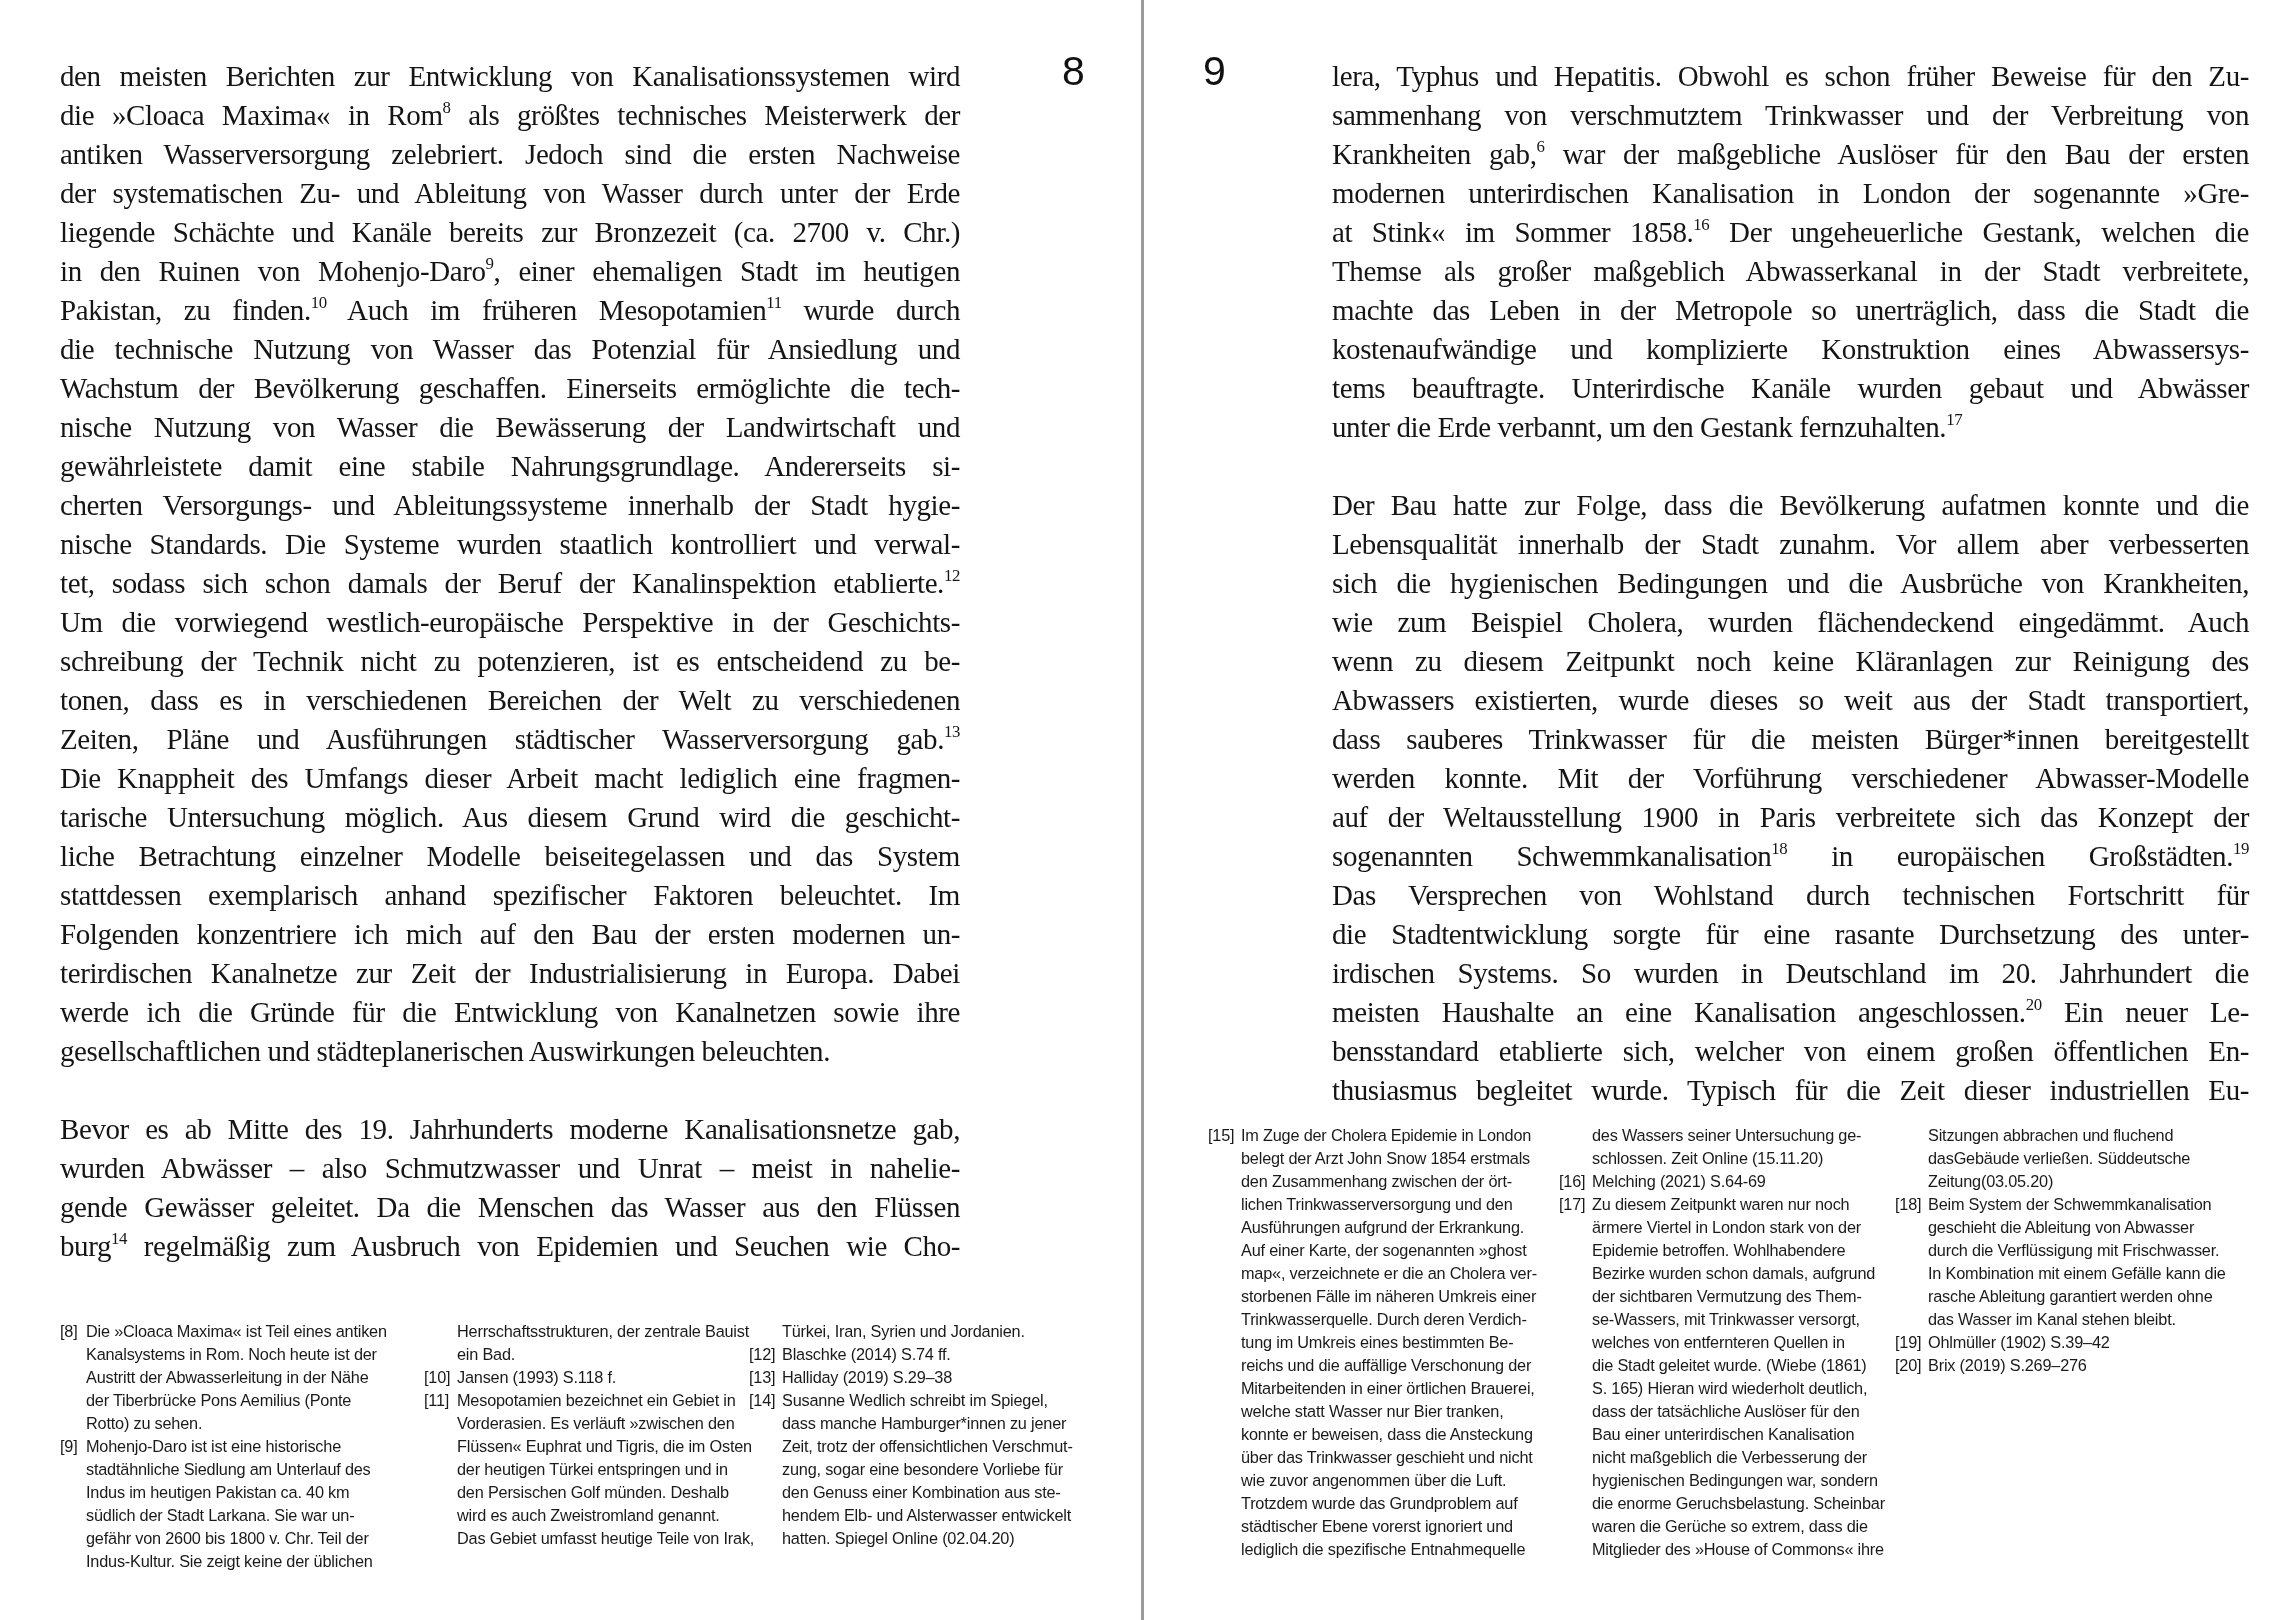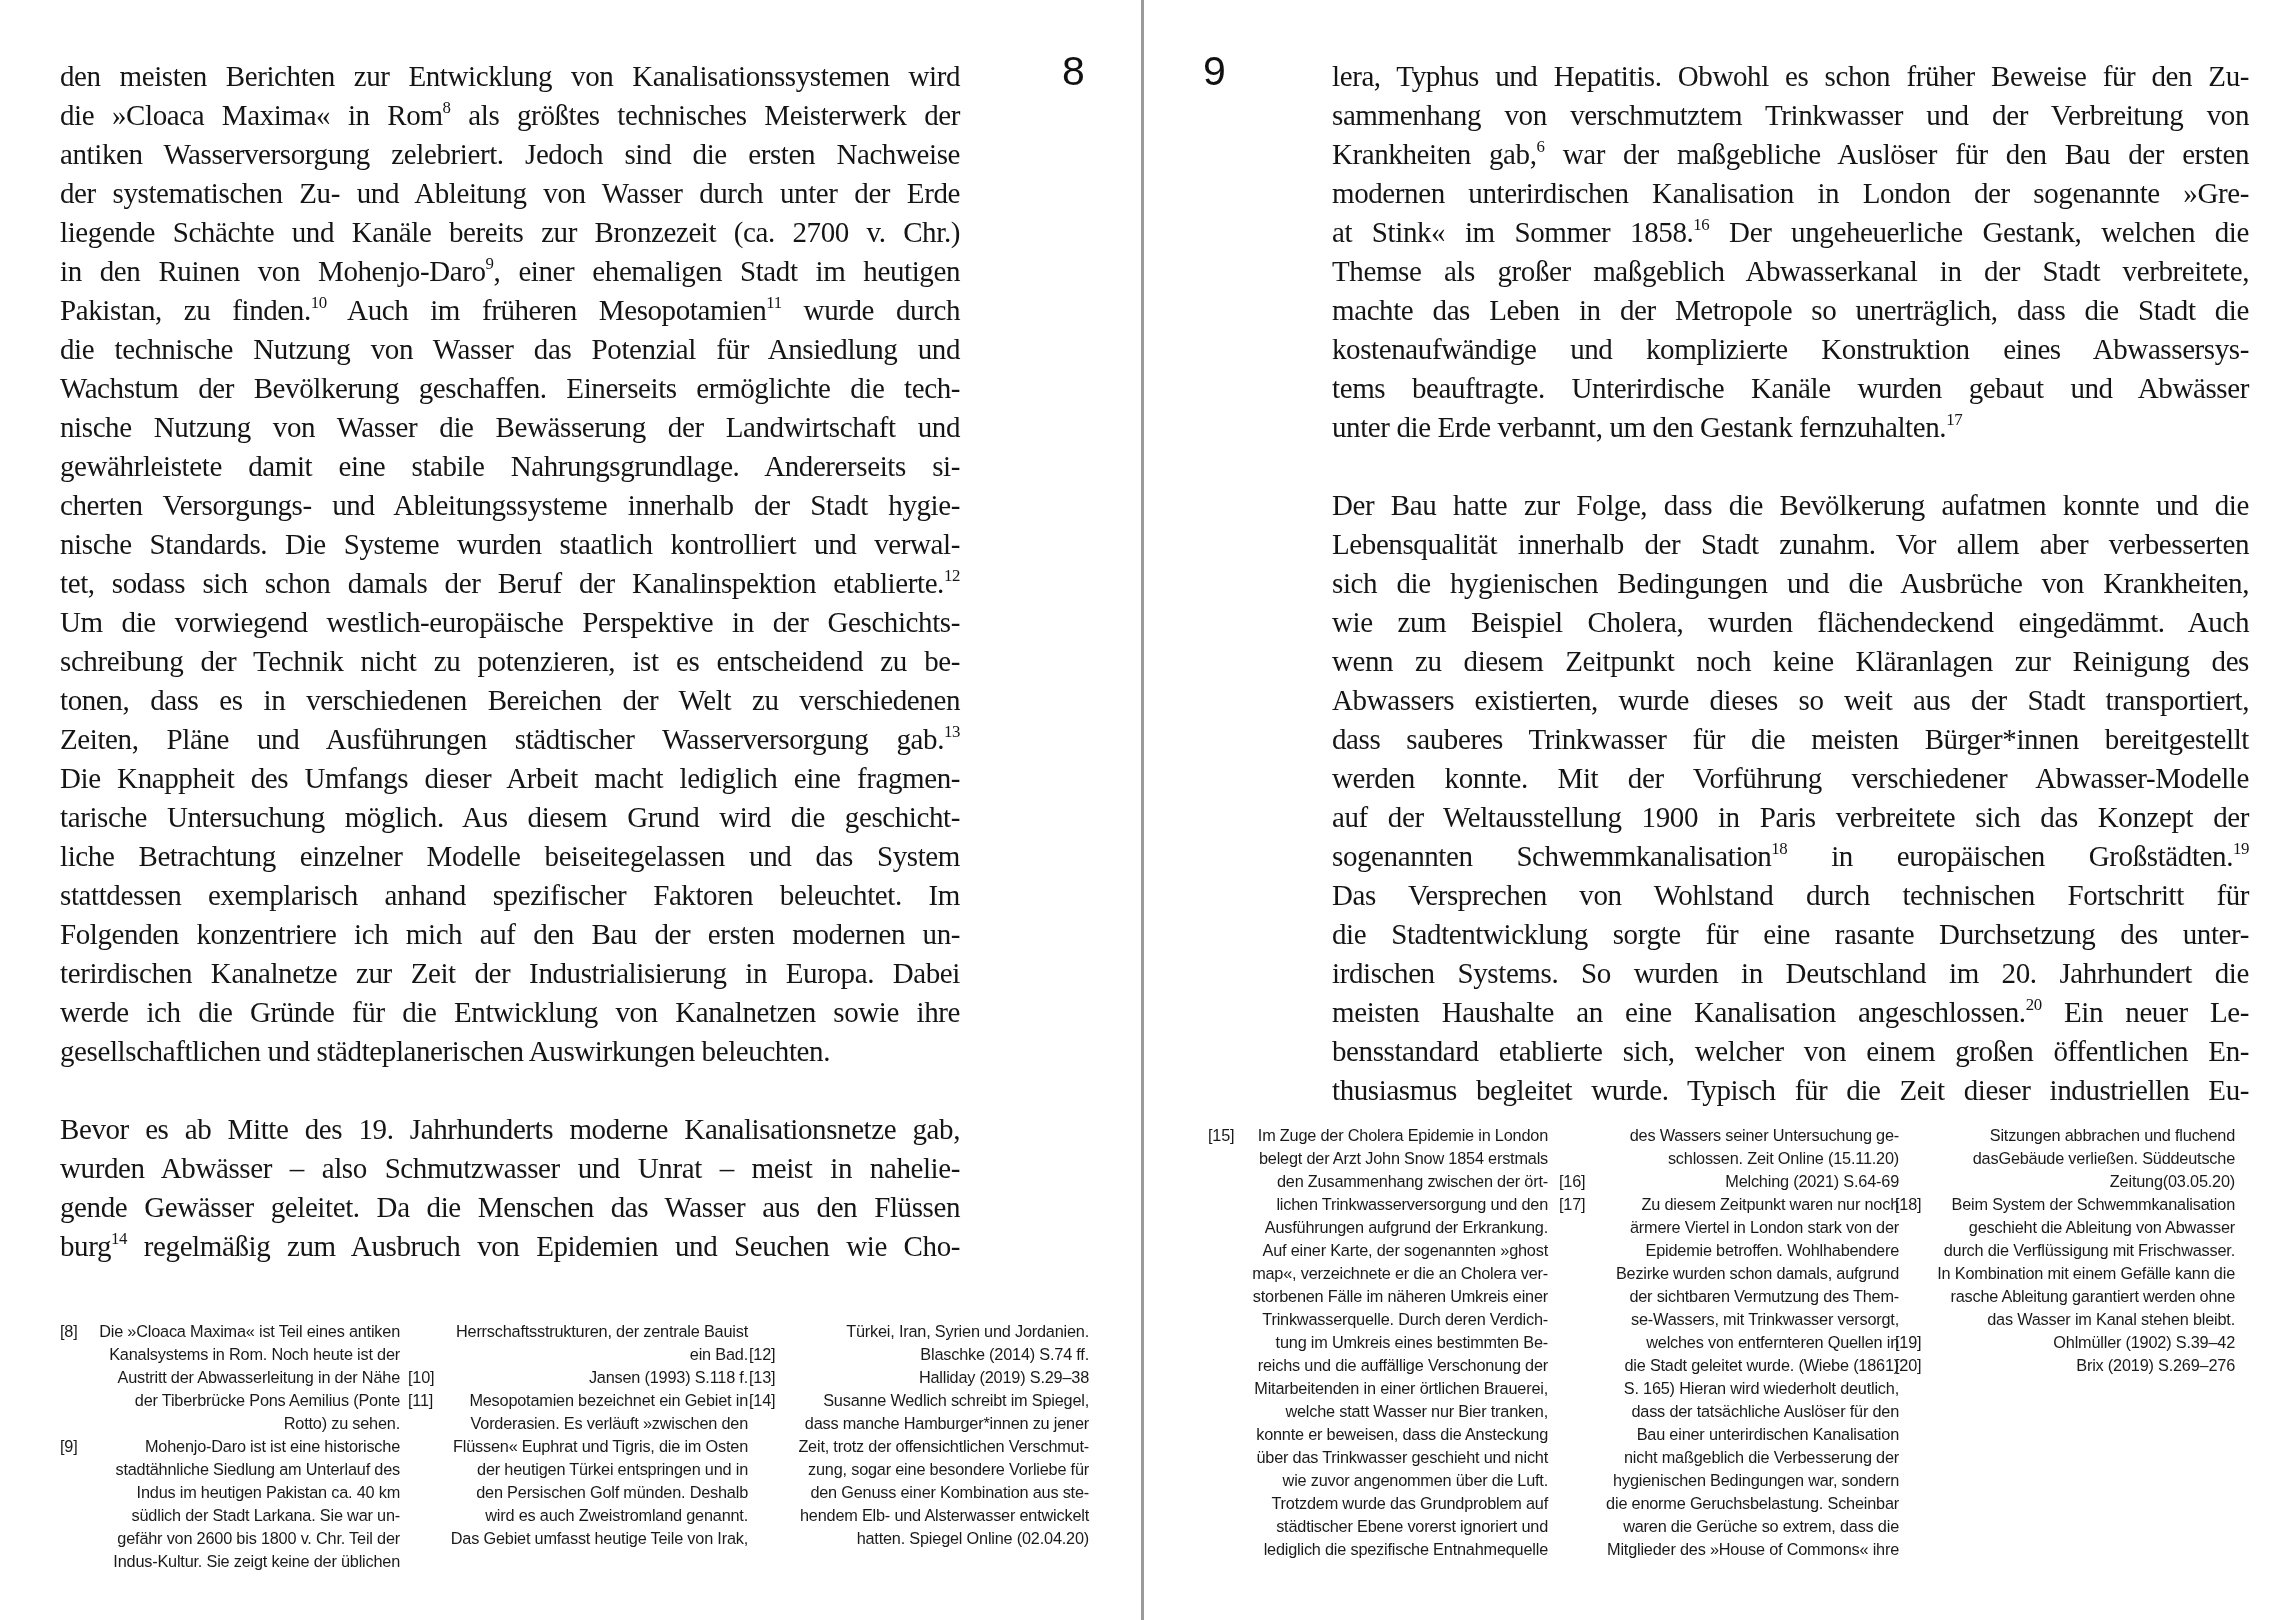--- a/index.html
+++ b/index.html
@@ -23,21 +23,21 @@
   .body-right { left: 189px; width: 917px; }
   .body-text p { margin: 0; }
   .body-text p + p { margin-top: 39px; }
   .body-text .ln { display: block; text-align: justify; text-align-last: justify; white-space: nowrap; }
   .body-text .ln.last { text-align-last: left; }
   sup { font-size: 0.58em; line-height: 0; vertical-align: 0.72em; }
 
   .notes { position: absolute; font-family: "Liberation Sans", sans-serif; font-size: 16.3px; line-height: 23px; color: #1a1a1a; letter-spacing: -0.2px; }
   .notes-left { top: 1320px; left: 60px; width: 1045px; }
   .notes-right { top: 1124px; left: 65px; width: 1045px; }
-  .note-col { position: absolute; top: 0; width: 340px; text-align: right; }
+  .note-col { position: absolute; top: 0; width: 340px; }
   .note { display: block; position: relative; padding-left: 26px; }
   .note.wide { padding-left: 33px; }
   .note .num { position: absolute; left: 0; top: 0; }
   .note .nl { display: block; white-space: nowrap; }
   .cont { display: block; padding-left: 26px; }
   .cont.wide { padding-left: 33px; }
 </style>
 </head>
 <body>
 
@@ -91,21 +91,21 @@
         <div class="note">
           <span class="num">[9]</span>
           <span class="nl">Mohenjo-Daro ist ist eine historische</span>
           <span class="nl">stadtähnliche Siedlung am Unterlauf des</span>
           <span class="nl">Indus im heutigen Pakistan ca. 40 km</span>
           <span class="nl">südlich der Stadt Larkana. Sie war un-</span>
           <span class="nl">gefähr von 2600 bis 1800 v. Chr. Teil der</span>
           <span class="nl">Indus-Kultur. Sie zeigt keine der üblichen</span>
         </div>
       </div>
-      <div class="note-col" style="left: 348px;">
+      <div class="note-col" style="left: 364px;">
         <div class="cont wide"><span class="nl">Herrschaftsstrukturen, der zentrale Bau</span><span class="nl">ist ein Bad.</span></div>
         <div class="note wide">
           <span class="num">[10]</span>
           <span class="nl">Jansen (1993) S.118 f.</span>
         </div>
         <div class="note wide">
           <span class="num">[11]</span>
           <span class="nl">Mesopotamien bezeichnet ein Gebiet in</span>
           <span class="nl">Vorderasien. Es verläuft »zwischen den</span>
           <span class="nl">Flüssen« Euphrat und Tigris, die im Osten</span>

